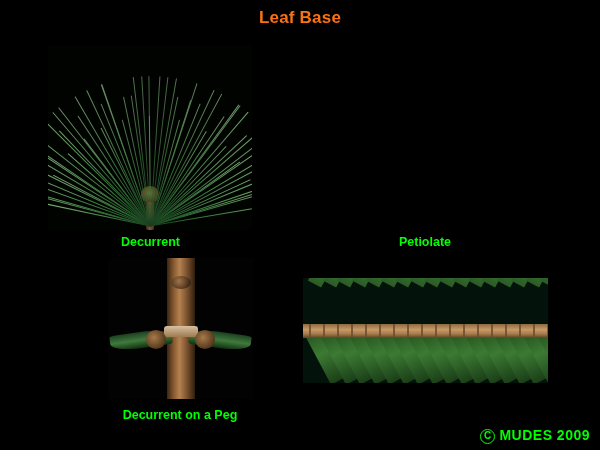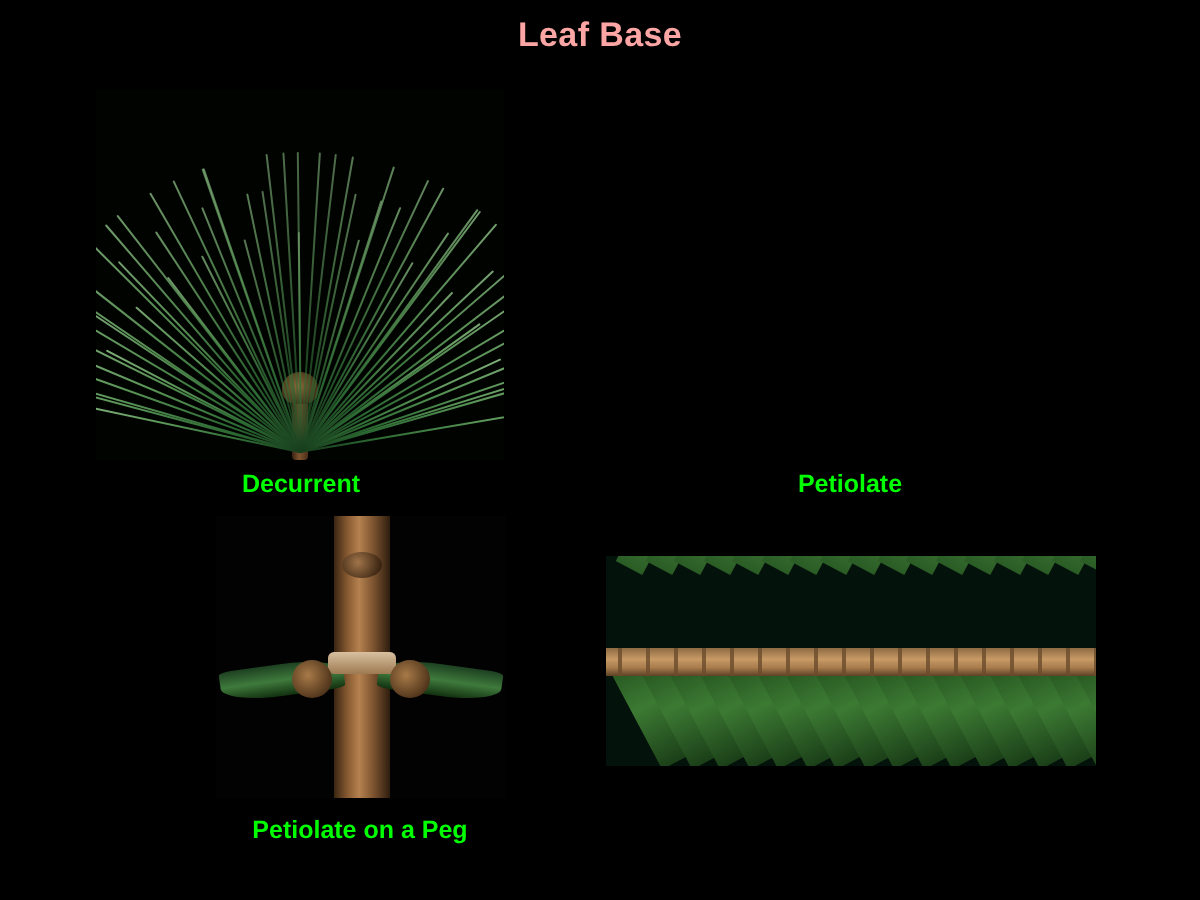--- a/index.html
+++ b/index.html
@@ -20,21 +20,21 @@
     inset: 0;
     background: #000000;
   }
 
   .title {
     position: absolute;
     top: 8px;
     left: 0;
     width: 600px;
     text-align: center;
-    color: #fca5a5;
+    color: #f97316;
     font-size: 17px;
     font-weight: bold;
     letter-spacing: 0.2px;
   }
 
   .caption {
     position: absolute;
     color: #00ff00;
     font-size: 12.5px;
     font-weight: bold;
@@ -292,21 +292,21 @@
   <div class="photo" id="photo-peg">
     <div class="twig"></div>
     <div class="twig-bud"></div>
     <div class="side-leaf left"></div>
     <div class="side-leaf right"></div>
     <div class="node-ring"></div>
     <div class="peg-knob left"></div>
     <div class="peg-knob right"></div>
   </div>
 
-  <div class="caption" style="left:100px; top:408px; width:160px;">Petiolate on a Peg</div>
+  <div class="caption" style="left:100px; top:408px; width:160px;">Decurrent on a Peg</div>
 
   <div class="photo" id="photo-sessile">
     <div id="pinna-host">
         <div class="pinna" style="left: 0px; top: 52px; transform: rotate(-28deg);"></div>
         <div class="pinna up" style="left: 4px; transform: rotate(28deg);"></div>
         <div class="pinna" style="left: 14.5px; top: 52px; transform: rotate(-28deg);"></div>
         <div class="pinna up" style="left: 18.5px; transform: rotate(28deg);"></div>
         <div class="pinna" style="left: 29px; top: 52px; transform: rotate(-28deg);"></div>
         <div class="pinna up" style="left: 33px; transform: rotate(28deg);"></div>
         <div class="pinna" style="left: 43.5px; top: 52px; transform: rotate(-28deg);"></div>
@@ -356,14 +356,17 @@
           <div class="rachis-seg" style="left: 188px;"></div>
           <div class="rachis-seg" style="left: 202px;"></div>
           <div class="rachis-seg" style="left: 216px;"></div>
           <div class="rachis-seg" style="left: 230px;"></div>
           <div class="rachis-seg" style="left: 244px;"></div>
         </div>
     </div>
   </div>
 
 
+  <div class="copyright">
+    <span class="c-mark">C</span><span>MUDES 2009</span>
+  </div>
 
 </div>
 
 </body></html>

